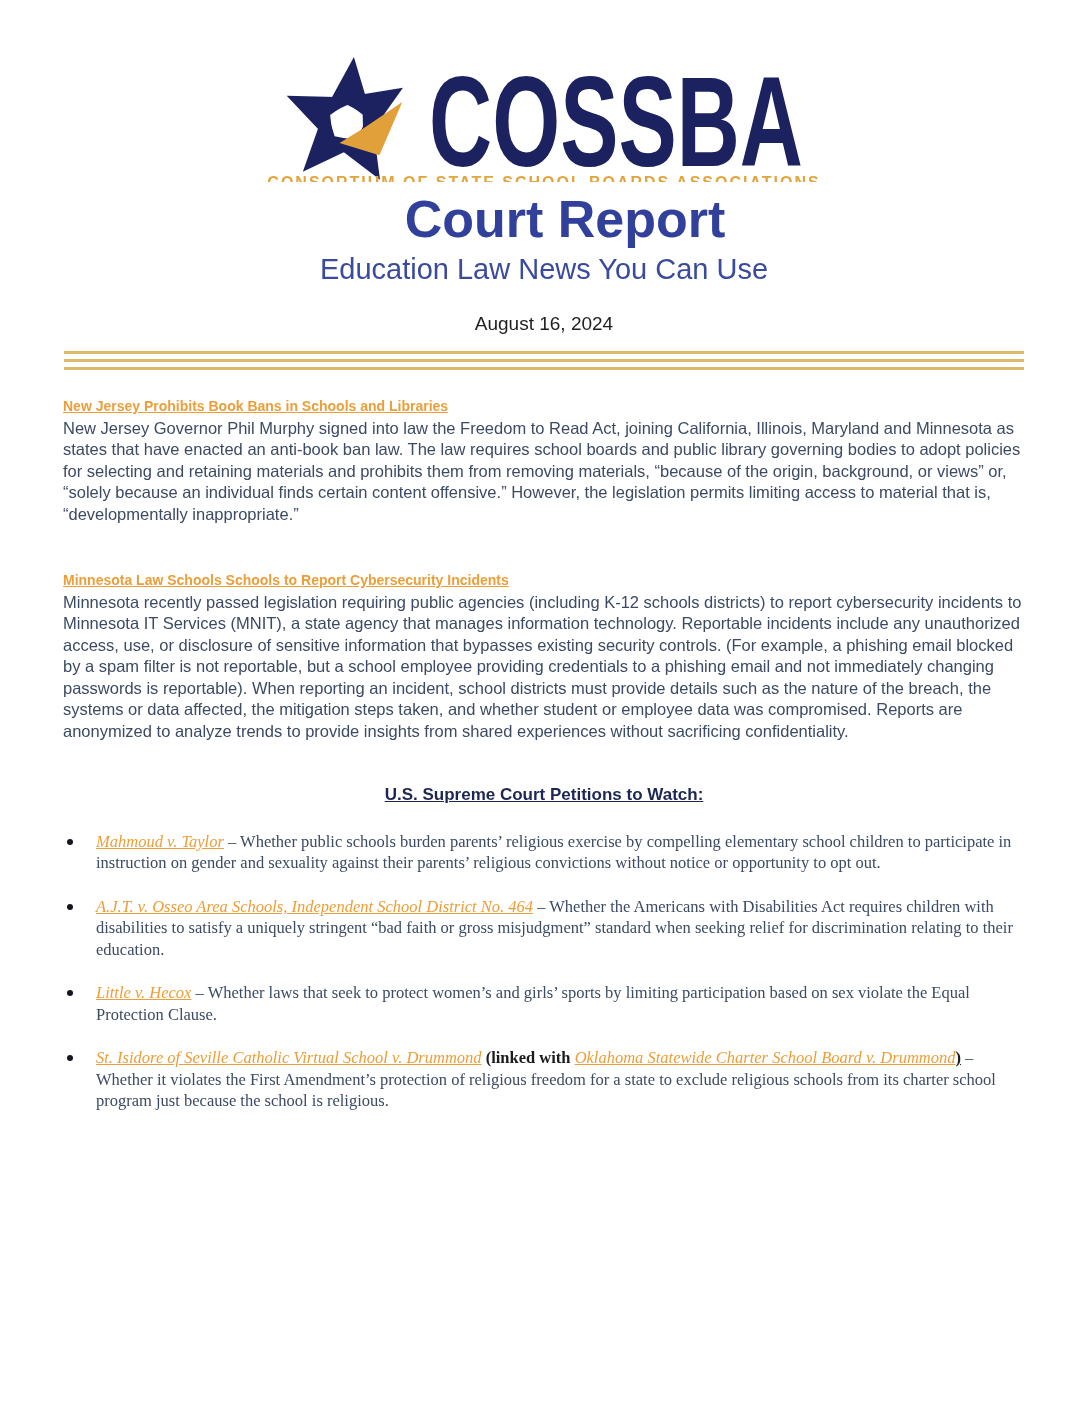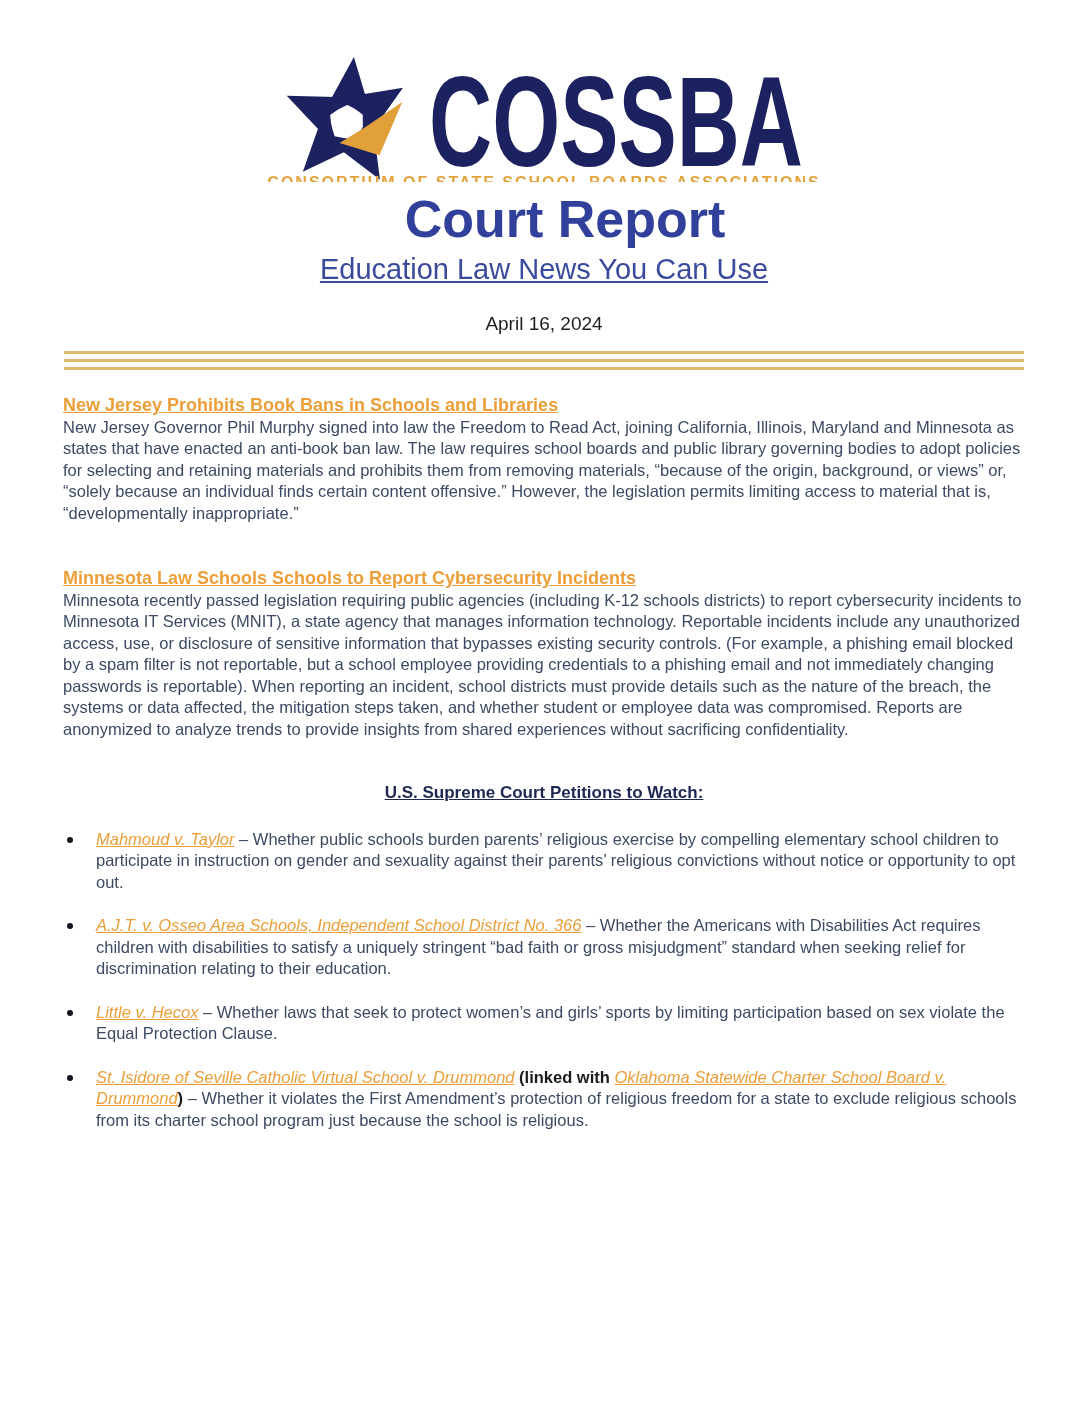--- a/index.html
+++ b/index.html
@@ -32,53 +32,52 @@
 
   .doc-title {
     text-align: center; color: #31409b;
     font-size: 52px; font-weight: 700; line-height: 1.05;
     margin-top: 10px; letter-spacing: 0px; margin-left: 42px;
   }
   .doc-subtitle {
     text-align: center; color: #3a4a9c;
     font-size: 29px; font-weight: 400; line-height: 1.1;
     margin-top: 7px;
-    text-decoration: underline;
   }
   .doc-date {
     text-align: center; color: #1f1f1f;
     font-size: 19px; margin-top: 28px; line-height: 1.2;
   }
 
   .rules { width: 960px; margin: 15px auto 0; }
   .rules .rule { height: 3px; background: #ddb96a; }
   .rules .rule + .rule { margin-top: 5px; }
 
   
   .content {
     width: 962px; margin: 25px auto 0;
     color: #3c4a63; font-size: 16.5px; line-height: 21.5px;
   }
   .article-heading {
     display: inline-block;
-    color: #ec9e38; font-weight: 700; font-size: 18px;
+    color: #ec9e38; font-weight: 700; font-size: 14px;
     text-decoration: underline; line-height: 21.5px;
     cursor: pointer;
   }
   .article p { margin: 0; }
   .article-2 { margin-top: 44px; }
 
   .petitions-heading {
     margin-top: 42px;
     color: #1d2752; font-weight: 700; font-size: 17px;
     text-decoration: underline; line-height: 21.5px; text-align: center;
   }
 
   ul.petitions { list-style: none; margin: 25px 0 0 0; padding: 0; }
-  ul.petitions li { position: relative; padding-left: 33px; margin-bottom: 22px; }
+  ul.petitions li { position: relative; padding-left: 33px; margin-bottom: 22px; font-family: Liberation Serif, serif; }
   .bullet-dot {
     position: absolute; left: 4px; top: 8px;
     width: 6px; height: 6px; border-radius: 50%;
     background: #15151f;
   }
   a.case-link {
     color: #ec9e38; font-style: italic;
     text-decoration: underline; cursor: pointer;
   }
   .bold-dark { color: #1b1b1b; font-weight: 700; text-align: center; }
@@ -108,21 +107,21 @@
       <text x="2" y="112" font-family="Liberation Sans, sans-serif" font-size="128" font-weight="700" fill="#1c2260" textLength="374" lengthAdjust="spacingAndGlyphs">COSSBA</text>
     </svg>
   </div>
 
   <div class="tagline-clip">
     <span>CONSORTIUM OF STATE SCHOOL BOARDS ASSOCIATIONS</span>
   </div>
 
   <div class="doc-title">Court Report</div>
   <div class="doc-subtitle">Education Law News You Can Use</div>
-  <div class="doc-date">April 16, 2024</div>
+  <div class="doc-date">August 16, 2024</div>
 
   <div class="rules">
     <div class="rule"></div>
     <div class="rule"></div>
     <div class="rule"></div>
   </div>
 
   <div class="content">
 
     <div class="article article-1">
@@ -137,21 +136,21 @@
 
     <div class="petitions-heading">U.S. Supreme Court Petitions to Watch:</div>
 
     <ul class="petitions">
       <li>
         <span class="bullet-dot"></span>
         <a class="case-link">Mahmoud v. Taylor</a><span> – Whether public schools burden parents’ religious exercise by compelling elementary school children to participate in instruction on gender and sexuality against their parents’ religious convictions without notice or opportunity to opt out.</span>
       </li>
       <li>
         <span class="bullet-dot"></span>
-        <a class="case-link">A.J.T. v. Osseo Area Schools, Independent School District No. 366</a><span> – Whether the Americans with Disabilities Act requires children with disabilities to satisfy a uniquely stringent “bad faith or gross misjudgment” standard when seeking relief for discrimination relating to their education.</span>
+        <a class="case-link">A.J.T. v. Osseo Area Schools, Independent School District No. 464</a><span> – Whether the Americans with Disabilities Act requires children with disabilities to satisfy a uniquely stringent “bad faith or gross misjudgment” standard when seeking relief for discrimination relating to their education.</span>
       </li>
       <li>
         <span class="bullet-dot"></span>
         <a class="case-link">Little v. Hecox</a><span> – Whether laws that seek to protect women’s and girls’ sports by limiting participation based on sex violate the Equal Protection Clause.</span>
       </li>
       <li>
         <span class="bullet-dot"></span>
         <a class="case-link">St. Isidore of Seville Catholic Virtual School v. Drummond</a><span class="bold-dark"> (linked with </span><a class="case-link">Oklahoma Statewide Charter School Board v. Drummond</a><span class="bold-dark-u">)</span><span> – Whether it violates the First Amendment’s protection of religious freedom for a state to exclude religious schools from its charter school program just because the school is religious.</span>
       </li>
     </ul>

